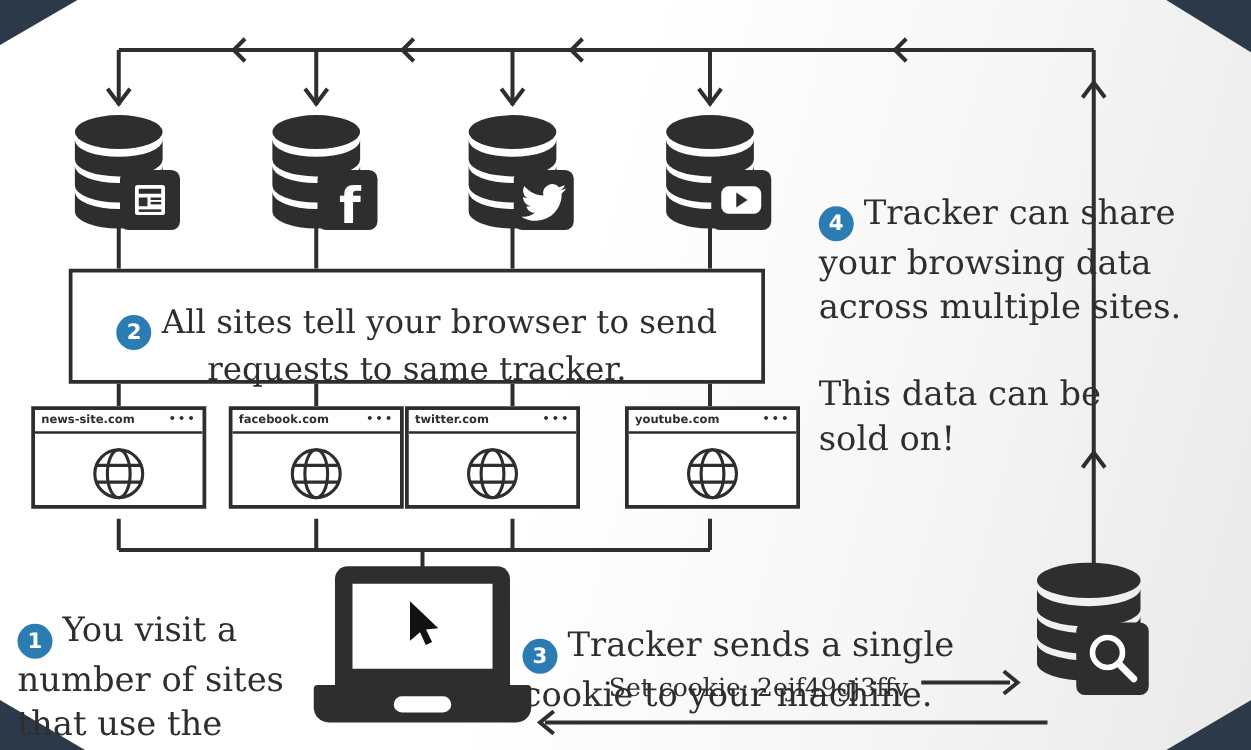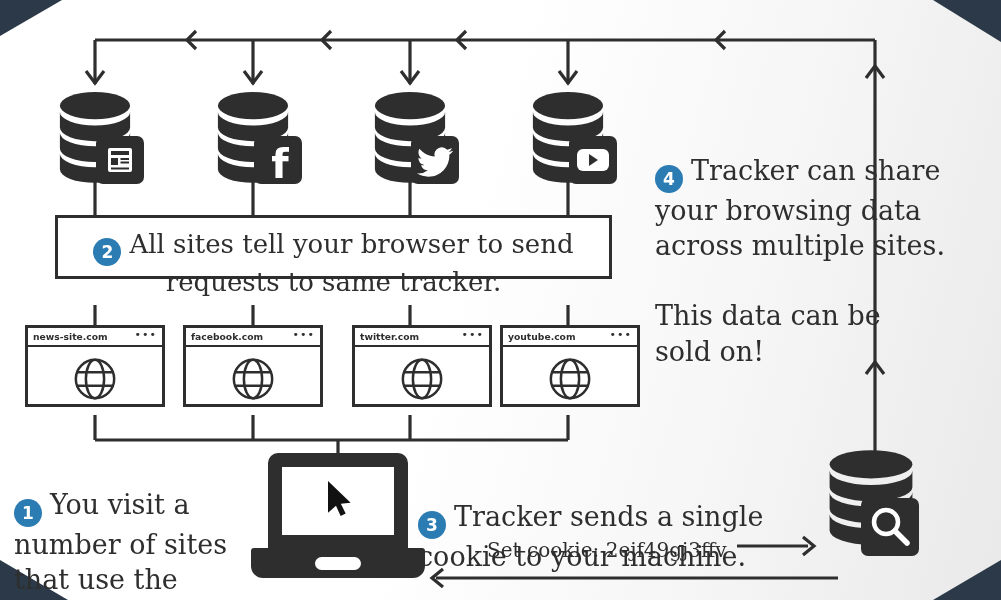--- a/index.html
+++ b/index.html
@@ -20,21 +20,21 @@
   .db > svg{width:100%;height:100%;fill:#2e2e2e;}
   .badge{position:absolute;background:#2e2e2e;border-radius:7px;display:flex;align-items:center;justify-content:center;}
   .site-badge{width:48px;height:48px;left:40px;top:46px;}
 
   .browser{position:absolute;width:140px;height:82px;border:3px solid #2e2e2e;background:#fff;box-sizing:border-box;top:325px;}
   .browser-bar{height:19px;border-bottom:2.5px solid #2e2e2e;display:flex;align-items:center;justify-content:space-between;padding:0 5px;box-sizing:border-box;}
   .browser-label{font-family:"DejaVu Sans",sans-serif;font-weight:bold;font-size:10px;transform:scale(.92);transform-origin:left center;white-space:nowrap;}
   .browser-dots{font-family:"DejaVu Sans",sans-serif;font-size:11px;letter-spacing:1px;margin-top:-4px;}
   .browser-body{display:flex;align-items:center;justify-content:center;height:63px;}
 
-  .box2{position:absolute;left:55px;top:215px;width:557px;height:64px;border:3px solid #2e2e2e;background:#fff;
+  .box2{position:absolute;left:55px;top:215px;width:557px;height:92px;border:3px solid #2e2e2e;background:#fff;
         box-sizing:border-box;display:flex;align-items:center;justify-content:center;}
   .box2 .step-text-wrap{text-align:center;font-size:26px;line-height:1.3;white-space:pre-line;}
 
   .step{position:absolute;font-size:27px;line-height:1.3;white-space:pre-line;}
   .stepnum{display:inline-flex;align-items:center;justify-content:center;width:28px;height:28px;border-radius:50%;
            background:#2b7cb3;color:#fff;font-family:"DejaVu Sans",sans-serif;font-size:17px;font-weight:bold;
            margin-right:8px;vertical-align:-5px;}
 
   .laptop-screen{position:absolute;left:268px;top:453px;width:140px;height:95px;background:#2e2e2e;border-radius:10px 10px 0 0;
                  display:flex;align-items:center;justify-content:center;}
@@ -179,21 +179,21 @@
     </div>
     <div class="browser-body">
       <svg width="46" height="46" viewBox="0 0 48 48" fill="none" stroke="#2e2e2e" stroke-width="2.6">
         <circle cx="24" cy="24" r="20"></circle>
           <ellipse cx="24" cy="24" rx="9.5" ry="20"></ellipse>
           <path d="M5.5 17 h37 M5.5 31 h37"></path>
       </svg>
     </div>
   </div>
 
-  <div class="browser" style="left:352px">
+  <div class="browser" style="left:324px">
     <div class="browser-bar">
       <span class="browser-label">twitter.com</span>
       <span class="browser-dots">•••</span>
     </div>
     <div class="browser-body">
       <svg width="46" height="46" viewBox="0 0 48 48" fill="none" stroke="#2e2e2e" stroke-width="2.6">
         <circle cx="24" cy="24" r="20"></circle>
           <ellipse cx="24" cy="24" rx="9.5" ry="20"></ellipse>
           <path d="M5.5 17 h37 M5.5 31 h37"></path>
       </svg>

